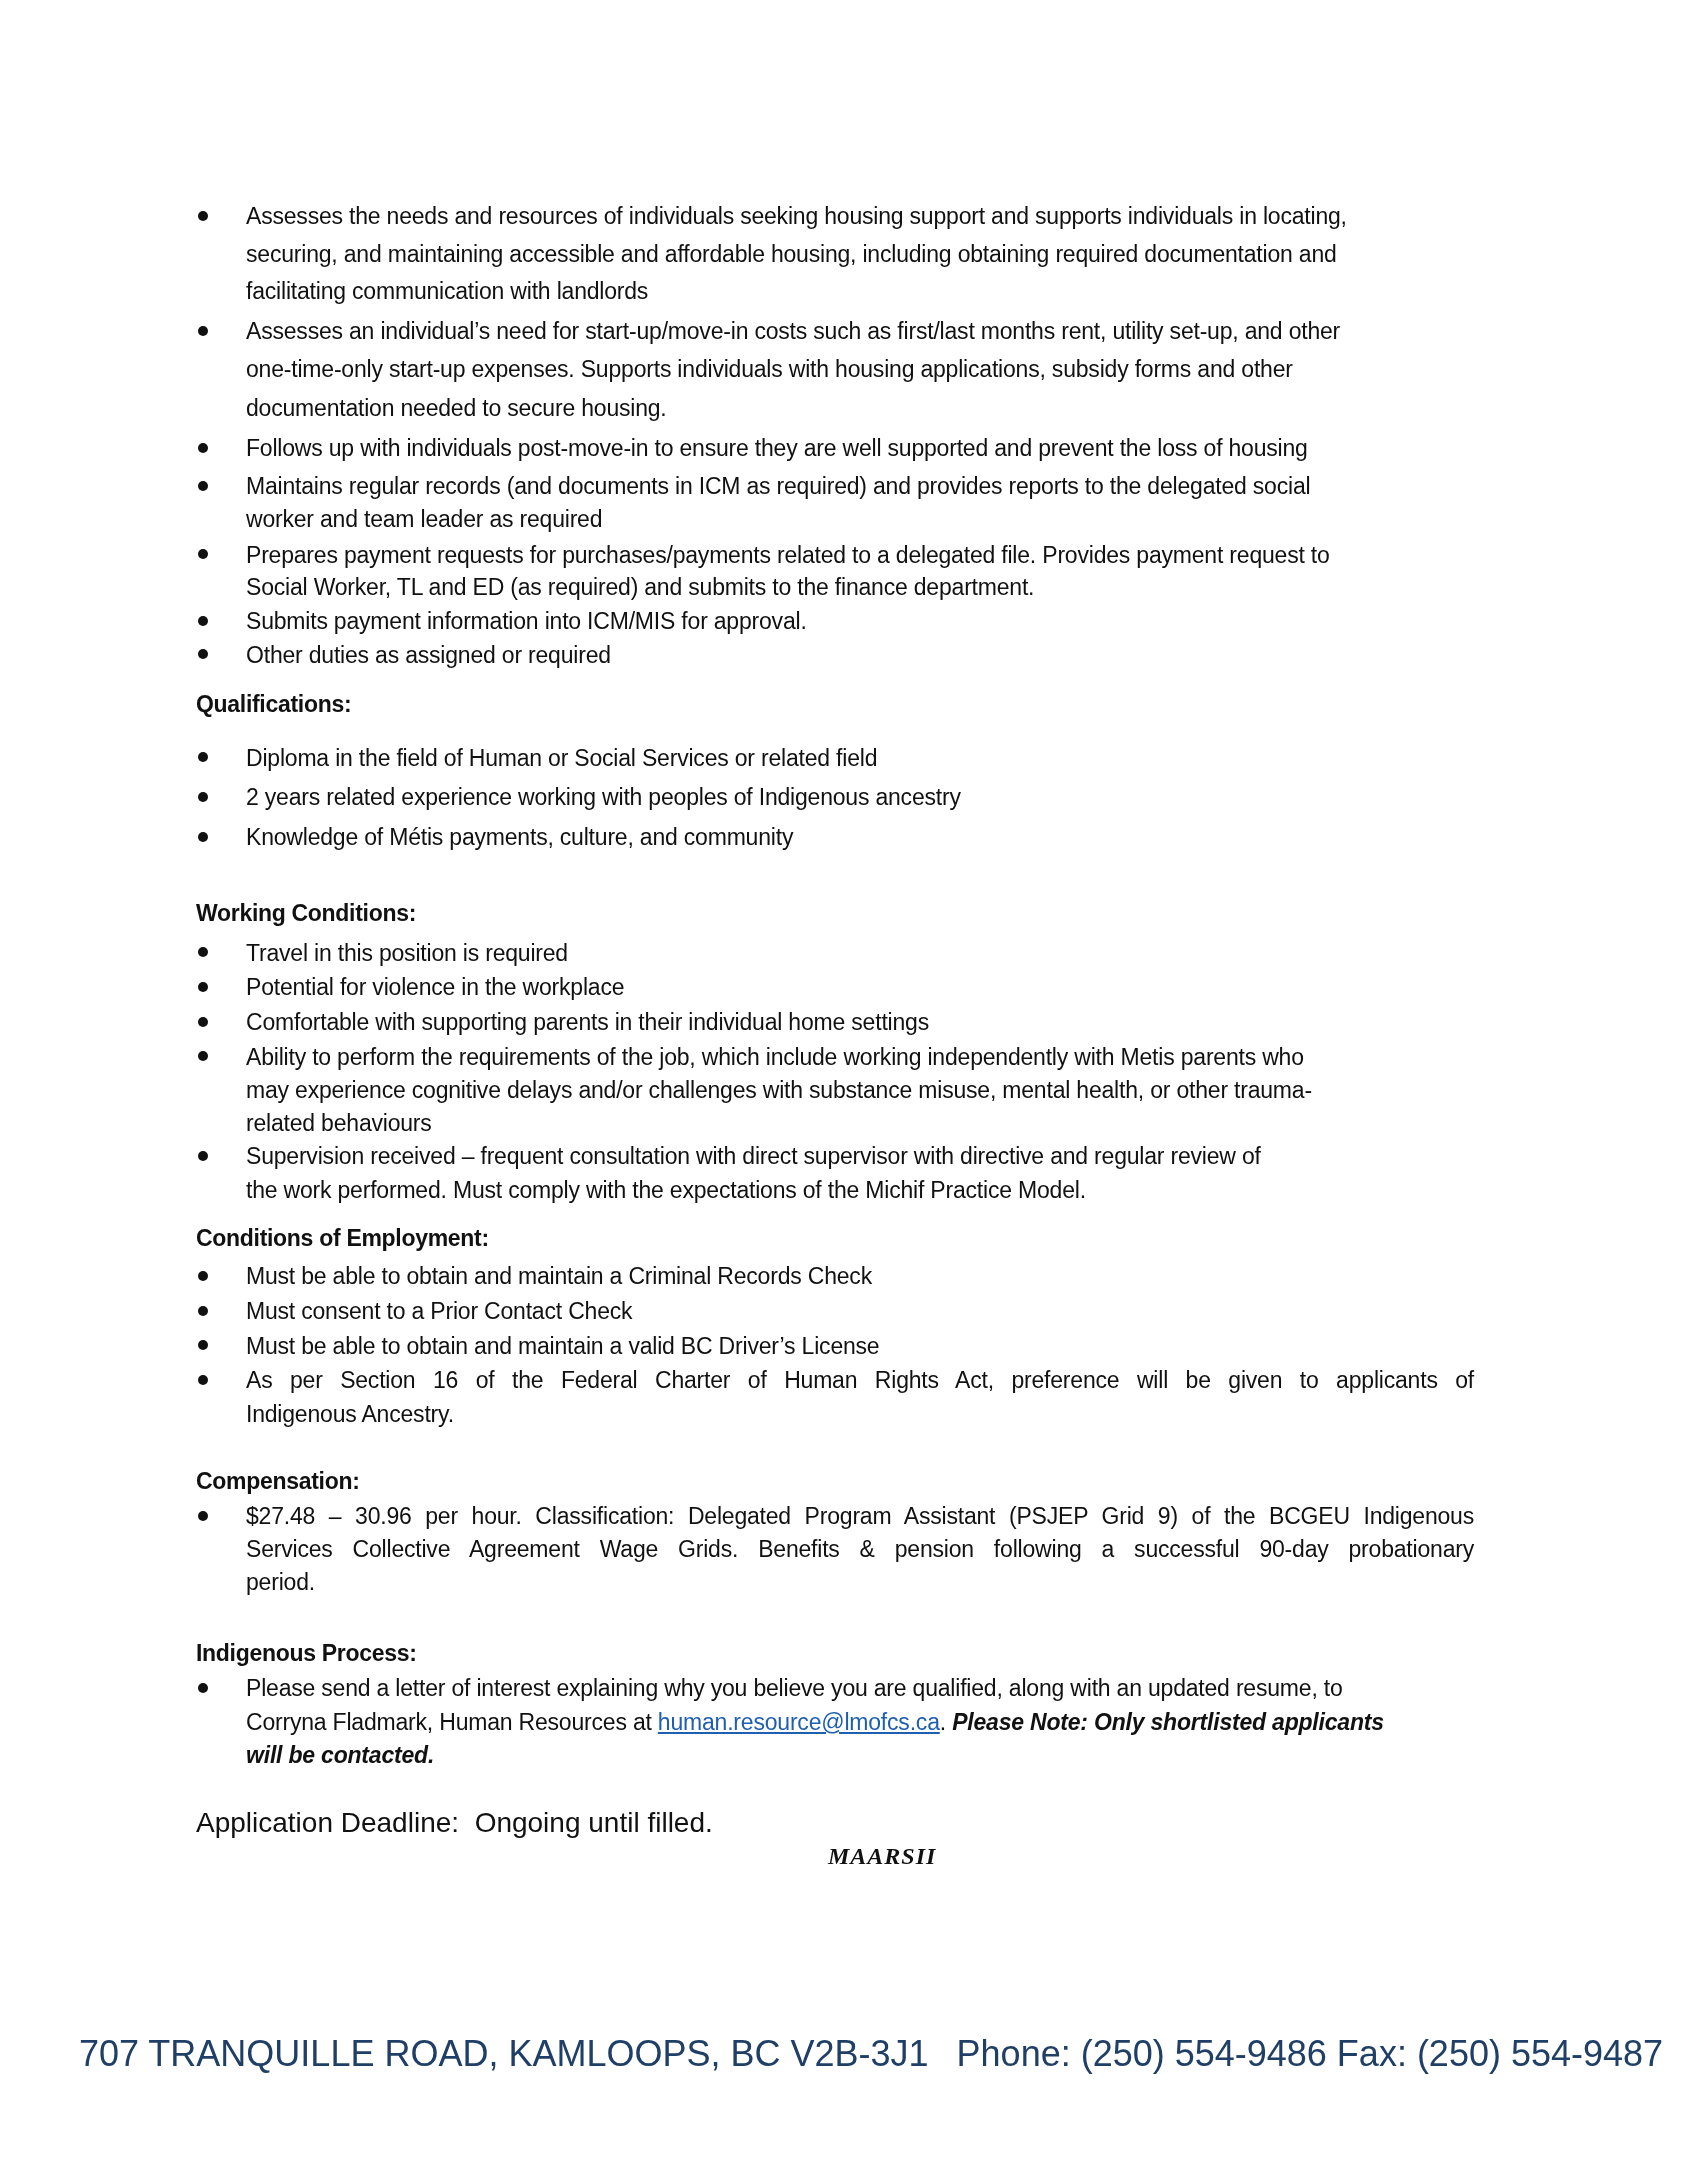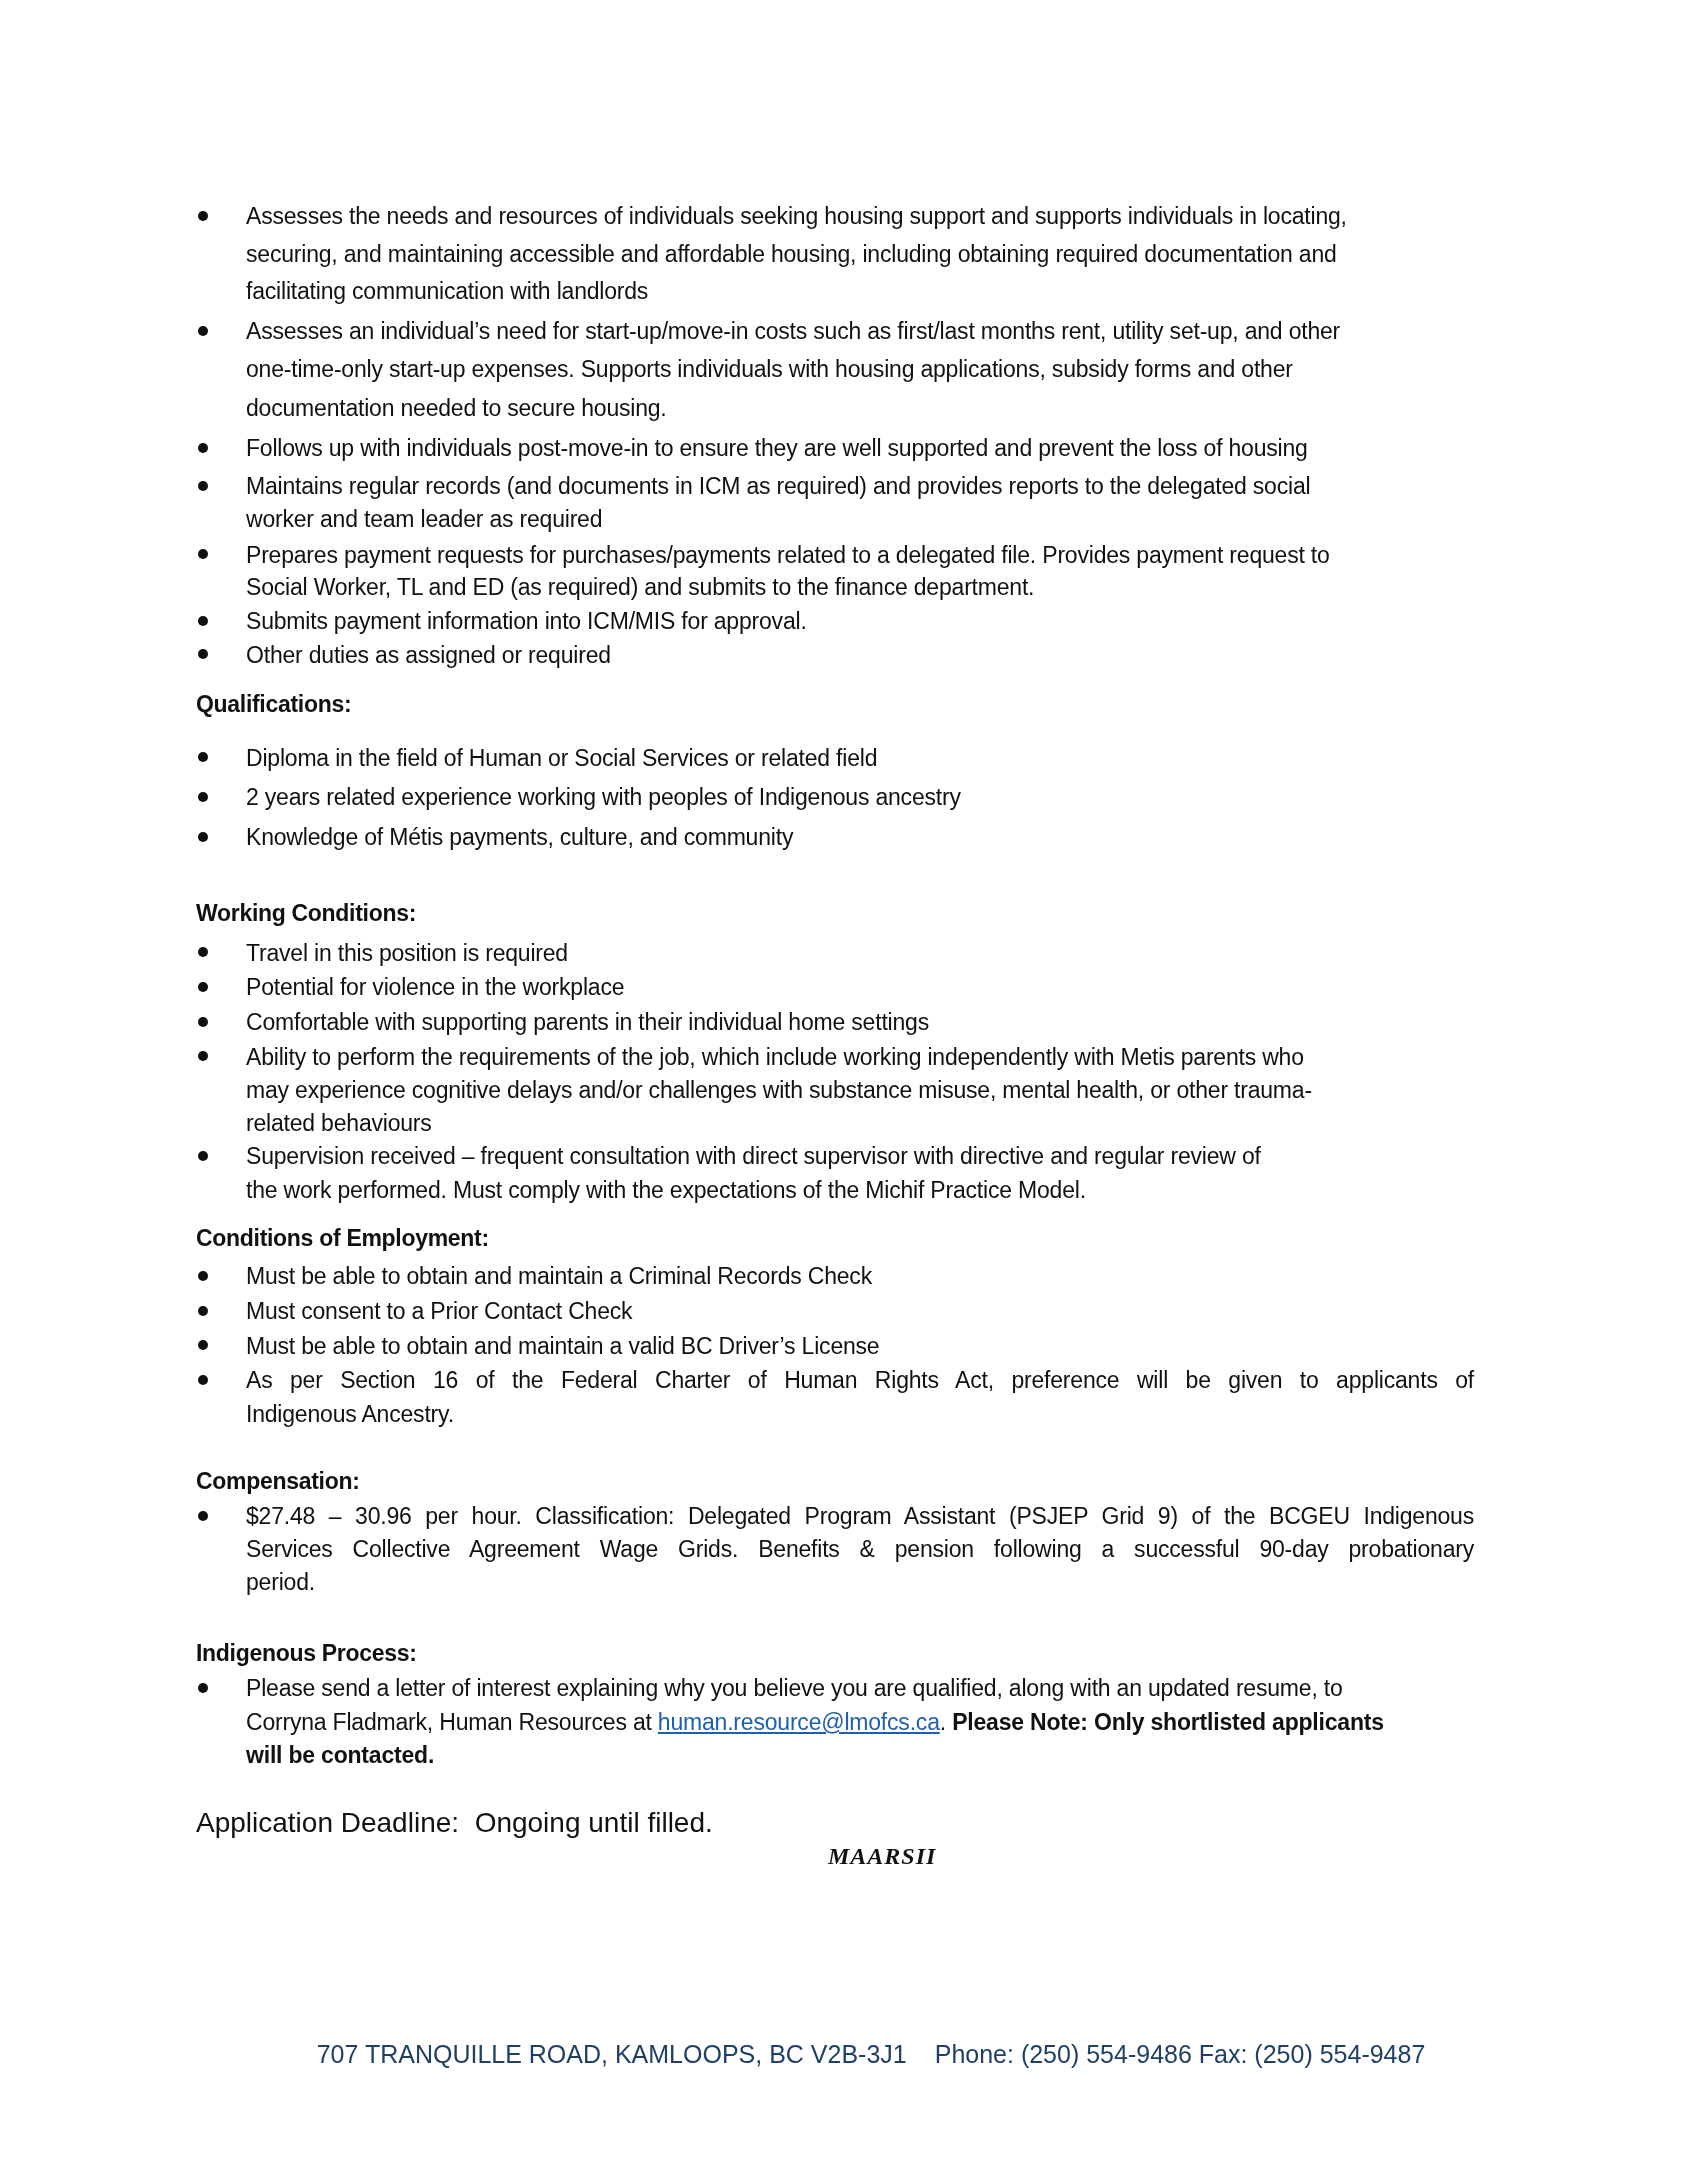--- a/index.html
+++ b/index.html
@@ -5,27 +5,27 @@
   html, body { margin: 0; padding: 0; background: #ffffff; }
   body { width: 1683px; height: 2178px; position: relative; overflow: hidden;
          font-family: "Liberation Sans", "DejaVu Sans", sans-serif; color: #111; }
   .page { position: absolute; left: 0; top: 0; width: 1683px; height: 2178px; }
   .line { position: absolute; left: 246px; font-size: 23px; line-height: 30px; white-space: nowrap;
           letter-spacing: -0.2px; }
   .bullet { position: absolute; left: 198px; width: 10px; height: 10px; border-radius: 50%; background: #111; }
   .heading { position: absolute; left: 196px; font-size: 23px; line-height: 30px; font-weight: bold; white-space: nowrap; letter-spacing: -0.3px; }
   .justify { width: 1228px; text-align: justify; text-align-last: justify; white-space: normal; }
   a.email { color: #1f5fb0; text-decoration: underline; }
-  .b { font-weight: bold; }
+  .b { font-weight: bold; font-style: italic; }
   .deadline { position: absolute; left: 196px; top: 1806px; font-size: 28px; line-height: 34px; white-space: nowrap; }
   .deadline .label { font-weight: normal; }
   .maarsii { position: absolute; left: 828px; top: 1843px; font-family: "Liberation Serif", "DejaVu Serif", serif;
              font-style: italic; font-weight: bold; font-size: 24px; letter-spacing: 1px; }
   .footer { position: absolute; left: 0; width: 1683px; top: 2037px; text-align: center;
-            font-size: 25px; line-height: 34px; color: #1f3f66; padding-left: 59px; box-sizing: border-box; white-space: nowrap; }
+            font-size: 36px; line-height: 34px; color: #1f3f66; padding-left: 59px; box-sizing: border-box; white-space: nowrap; }
   .footer .gap { display: inline-block; width: 28px; }
 </style>
 </head>
 <body>
 
 <div class="page">
 
   <div>
     <span class="bullet" style="top:211px"></span>
     <div class="line" style="top:201px">Assesses the needs and resources of individuals seeking housing support and supports individuals in locating,</div>

